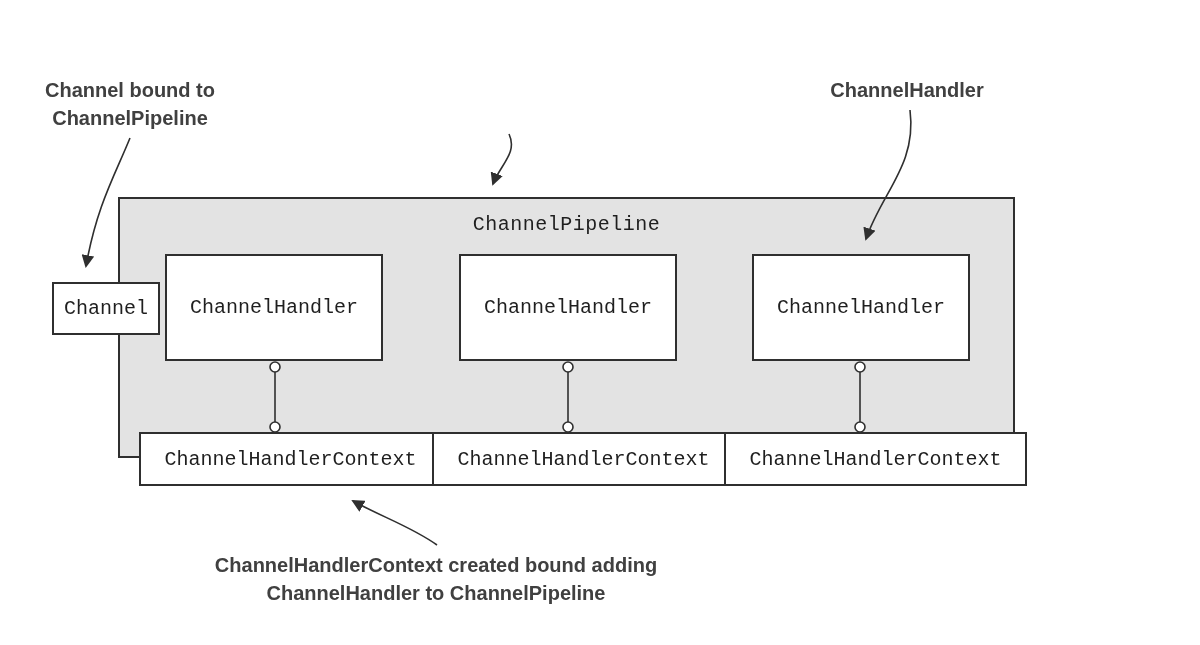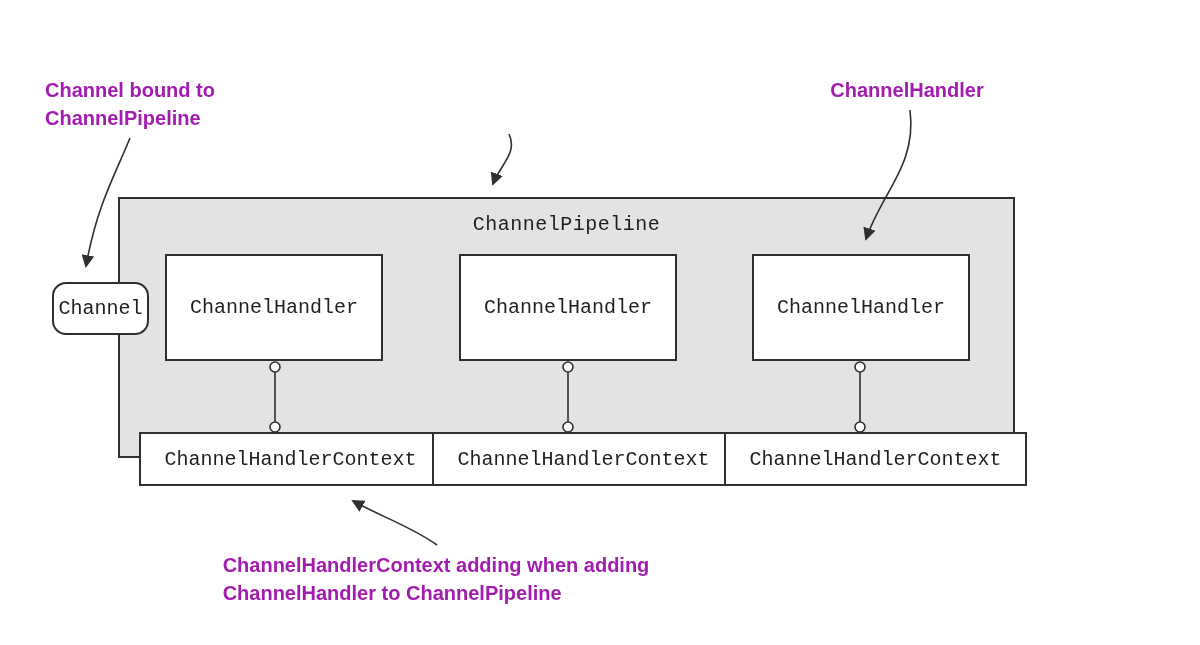--- a/index.html
+++ b/index.html
@@ -36,36 +36,36 @@
   .node{
     position:absolute;
     background:var(--box-fill);
     border:2px solid var(--box-border);
     display:flex;align-items:center;justify-content:center;
     font-family:"Liberation Mono","DejaVu Sans Mono",monospace;
     font-size:20px;
     color:var(--text);
     white-space:nowrap;
   }
-  .channel{left:52px;top:282px;width:97px;height:53px;border-radius:14px;}
+  .channel{left:52px;top:282px;width:108px;height:53px;}
   .handler{top:254px;width:218px;height:107px;}
   .handler.h0{left:165px;}
   .handler.h1{left:459px;}
   .handler.h2{left:752px;}
   .context{top:432px;width:303px;height:54px;}
   .context.c0{left:139px;}
   .context.c1{left:432px;}
   .context.c2{left:724px;}
   .annotation{
     position:absolute;
     transform:translateX(-50%);
-    text-align:left;
+    text-align:center;
     font-weight:bold;
     font-size:20px;line-height:28px;
-    color:#a21caf;
+    color:#404040;
     white-space:pre-line;
   }
   .ann-channel-bound{left:130px;top:76px;}
   .ann-pipeline-bound{left:510px;top:76px;}
   .ann-channel-handler{left:907px;top:76px;}
   .ann-context-created{left:436px;top:551px;}
   .overlay{
     position:absolute;left:0;top:0;width:1200px;height:645px;
     pointer-events:none;
   }
@@ -75,21 +75,21 @@
   .connector-pin{fill:var(--box-fill);stroke:var(--box-border);stroke-width:1.6;}
 </style>
 </head>
 <body>
 
 <div class="page">
 
   <div class="annotation ann-channel-bound">Channel bound to
 ChannelPipeline</div>
   <div class="annotation ann-channel-handler">ChannelHandler</div>
-  <div class="annotation ann-context-created">ChannelHandlerContext adding when adding
+  <div class="annotation ann-context-created">ChannelHandlerContext created bound adding
 ChannelHandler to ChannelPipeline</div>
 
   <div class="pipeline-box"></div>
   <div class="pipeline-label">ChannelPipeline</div>
 
   <div class="node channel">Channel</div>
 
   <div class="node handler h0">ChannelHandler</div>
   <div class="node handler h1">ChannelHandler</div>
   <div class="node handler h2">ChannelHandler</div>

